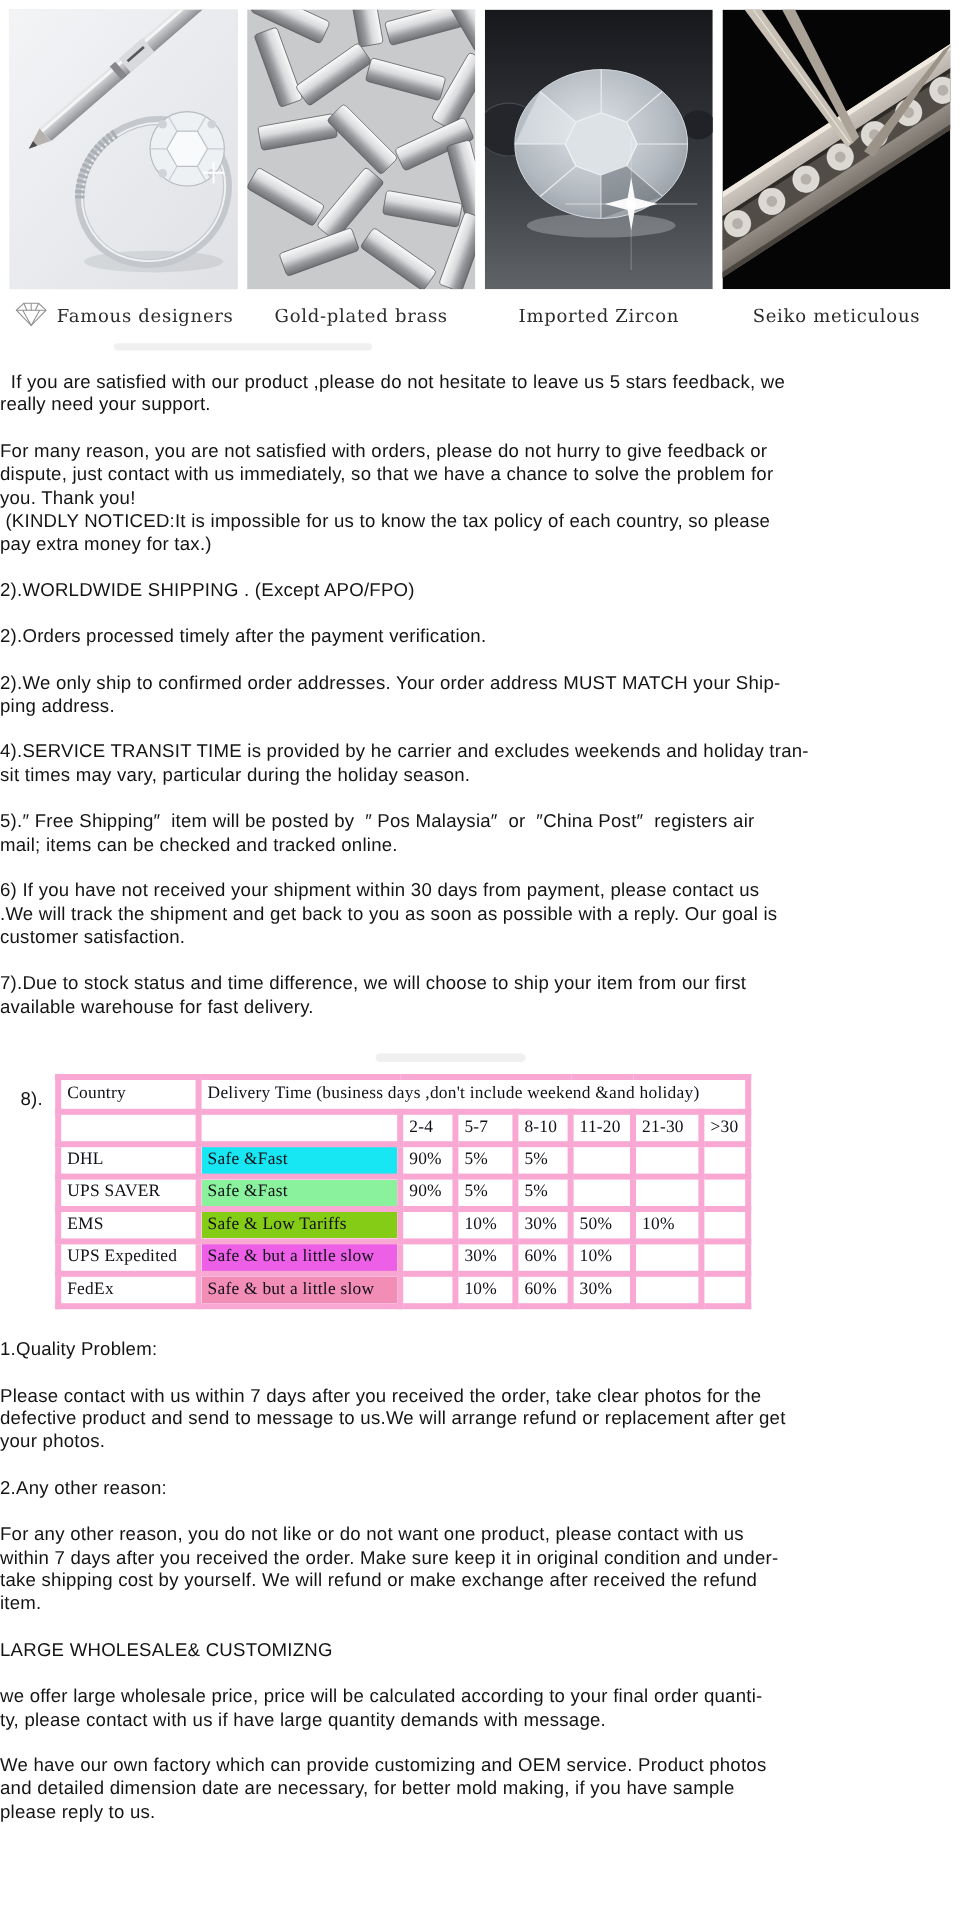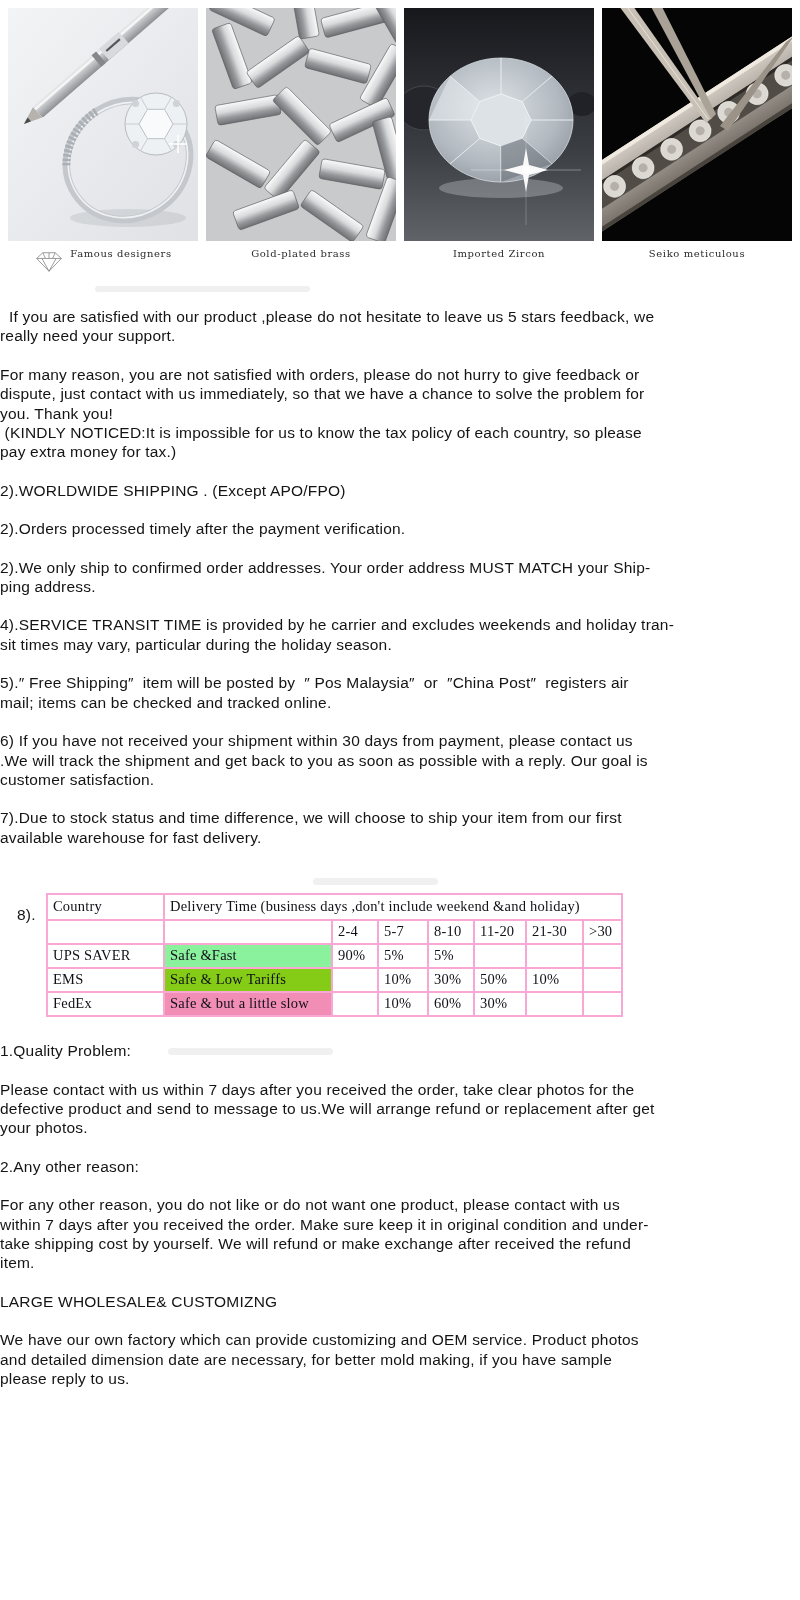--- a/index.html
+++ b/index.html
@@ -3,36 +3,36 @@
 <meta charset="utf-8">
 <style>
   html,body{margin:0;padding:0;background:#fff;}
   .page{position:relative;width:800px;height:1600px;background:#ffffff;overflow:hidden;
         font-family:"Liberation Sans",sans-serif;color:#151515;}
   
   .gallery{display:flex;gap:8px;padding:8px 0 0 8px;}
   .g-item{width:190px;height:233px;overflow:hidden;background:#ddd;}
   .g-item svg{display:block;}
   .captions{display:flex;gap:8px;padding:7px 0 0 8px;}
-  .cap{width:190px;display:flex;align-items:flex-start;justify-content:center;gap:6px;
-       font-family:"DejaVu Serif","Liberation Serif",serif;font-size:10px;color:#2b2b2b;
+  .cap{width:190px;display:flex;align-items:center;justify-content:center;gap:6px;
+       font-family:"DejaVu Serif","Liberation Serif",serif;font-size:15px;color:#2b2b2b;
        letter-spacing:0.6px;white-space:nowrap;}
   .cap .dicon{flex:0 0 auto;margin-top:2px;}
   
   .smudge{position:absolute;border-radius:4px;background:#f0f0f0;}
   
   .content{padding:12px 14px 0 0;font-size:15.5px;line-height:19.4px;
            letter-spacing:0.2px;color:#141414;}
   .content p{margin:19px 0;white-space:pre-wrap;}
   
   .table-wrap{position:relative;margin:46px 0 24px 46px;}
   .t-label{position:absolute;left:-29px;top:12px;font-size:15.5px;color:#141414;}
   table.ship{border-collapse:collapse;font-family:"Liberation Serif",serif;
              font-size:14.5px;color:#101018;table-layout:fixed;width:575px;}
-  table.ship td{border:2px solid #f9a8d4;padding:1px 5px;height:20px;
+  table.ship td{border:5px solid #f9a8d4;padding:1px 5px;height:20px;
                 white-space:nowrap;overflow:hidden;}
   table.ship tr.h1 td{height:22px;}
 </style>
 </head>
 <body>
 
 <div class="page">
 
   <div class="gallery">
 
@@ -292,37 +292,57 @@
           <td></td>
           <td></td>
           <td>2-4</td>
           <td>5-7</td>
           <td>8-10</td>
           <td>11-20</td>
           <td>21-30</td>
           <td>&gt;30</td>
         </tr>
         <tr>
+          <td>DHL</td>
+          <td style="background: rgb(23, 231, 242);">Safe &amp;Fast</td>
+          <td>90%</td>
+          <td>5%</td>
+          <td>5%</td>
+          <td></td>
+          <td></td>
+          <td></td>
+        </tr>
+        <tr>
           <td>UPS SAVER</td>
           <td style="background: rgb(138, 241, 156);">Safe &amp;Fast</td>
           <td>90%</td>
           <td>5%</td>
           <td>5%</td>
           <td></td>
           <td></td>
           <td></td>
         </tr>
         <tr>
           <td>EMS</td>
           <td style="background: #84cc16;">Safe &amp; Low Tariffs</td>
           <td></td>
           <td>10%</td>
           <td>30%</td>
           <td>50%</td>
           <td>10%</td>
+          <td></td>
+        </tr>
+        <tr>
+          <td>UPS Expedited</td>
+          <td style="background: rgb(238, 95, 232);">Safe &amp; but a little slow</td>
+          <td></td>
+          <td>30%</td>
+          <td>60%</td>
+          <td>10%</td>
+          <td></td>
           <td></td>
         </tr>
         <tr>
           <td>FedEx</td>
           <td style="background: rgb(242, 141, 182);">Safe &amp; but a little slow</td>
           <td></td>
           <td>10%</td>
           <td>60%</td>
           <td>30%</td>
           <td></td>
@@ -335,18 +355,20 @@
     <p>1.Quality Problem:</p>
     <p>Please contact with us within 7 days after you received the order, take clear photos for the
 defective product and send to message to us.We will arrange refund or replacement after get
 your photos.</p>
     <p>2.Any other reason:</p>
     <p>For any other reason, you do not like or do not want one product, please contact with us
 within 7 days after you received the order. Make sure keep it in original condition and under-
 take shipping cost by yourself. We will refund or make exchange after received the refund
 item.</p>
     <p>LARGE WHOLESALE&amp; CUSTOMIZNG</p>
+    <p>we offer large wholesale price, price will be calculated according to your final order quanti-
+ty, please contact with us if have large quantity demands with message.</p>
     <p>We have our own factory which can provide customizing and OEM service. Product photos
 and detailed dimension date are necessary, for better mold making, if you have sample
 please reply to us.</p>
   </div>
 
 </div>
 
 </body></html>

